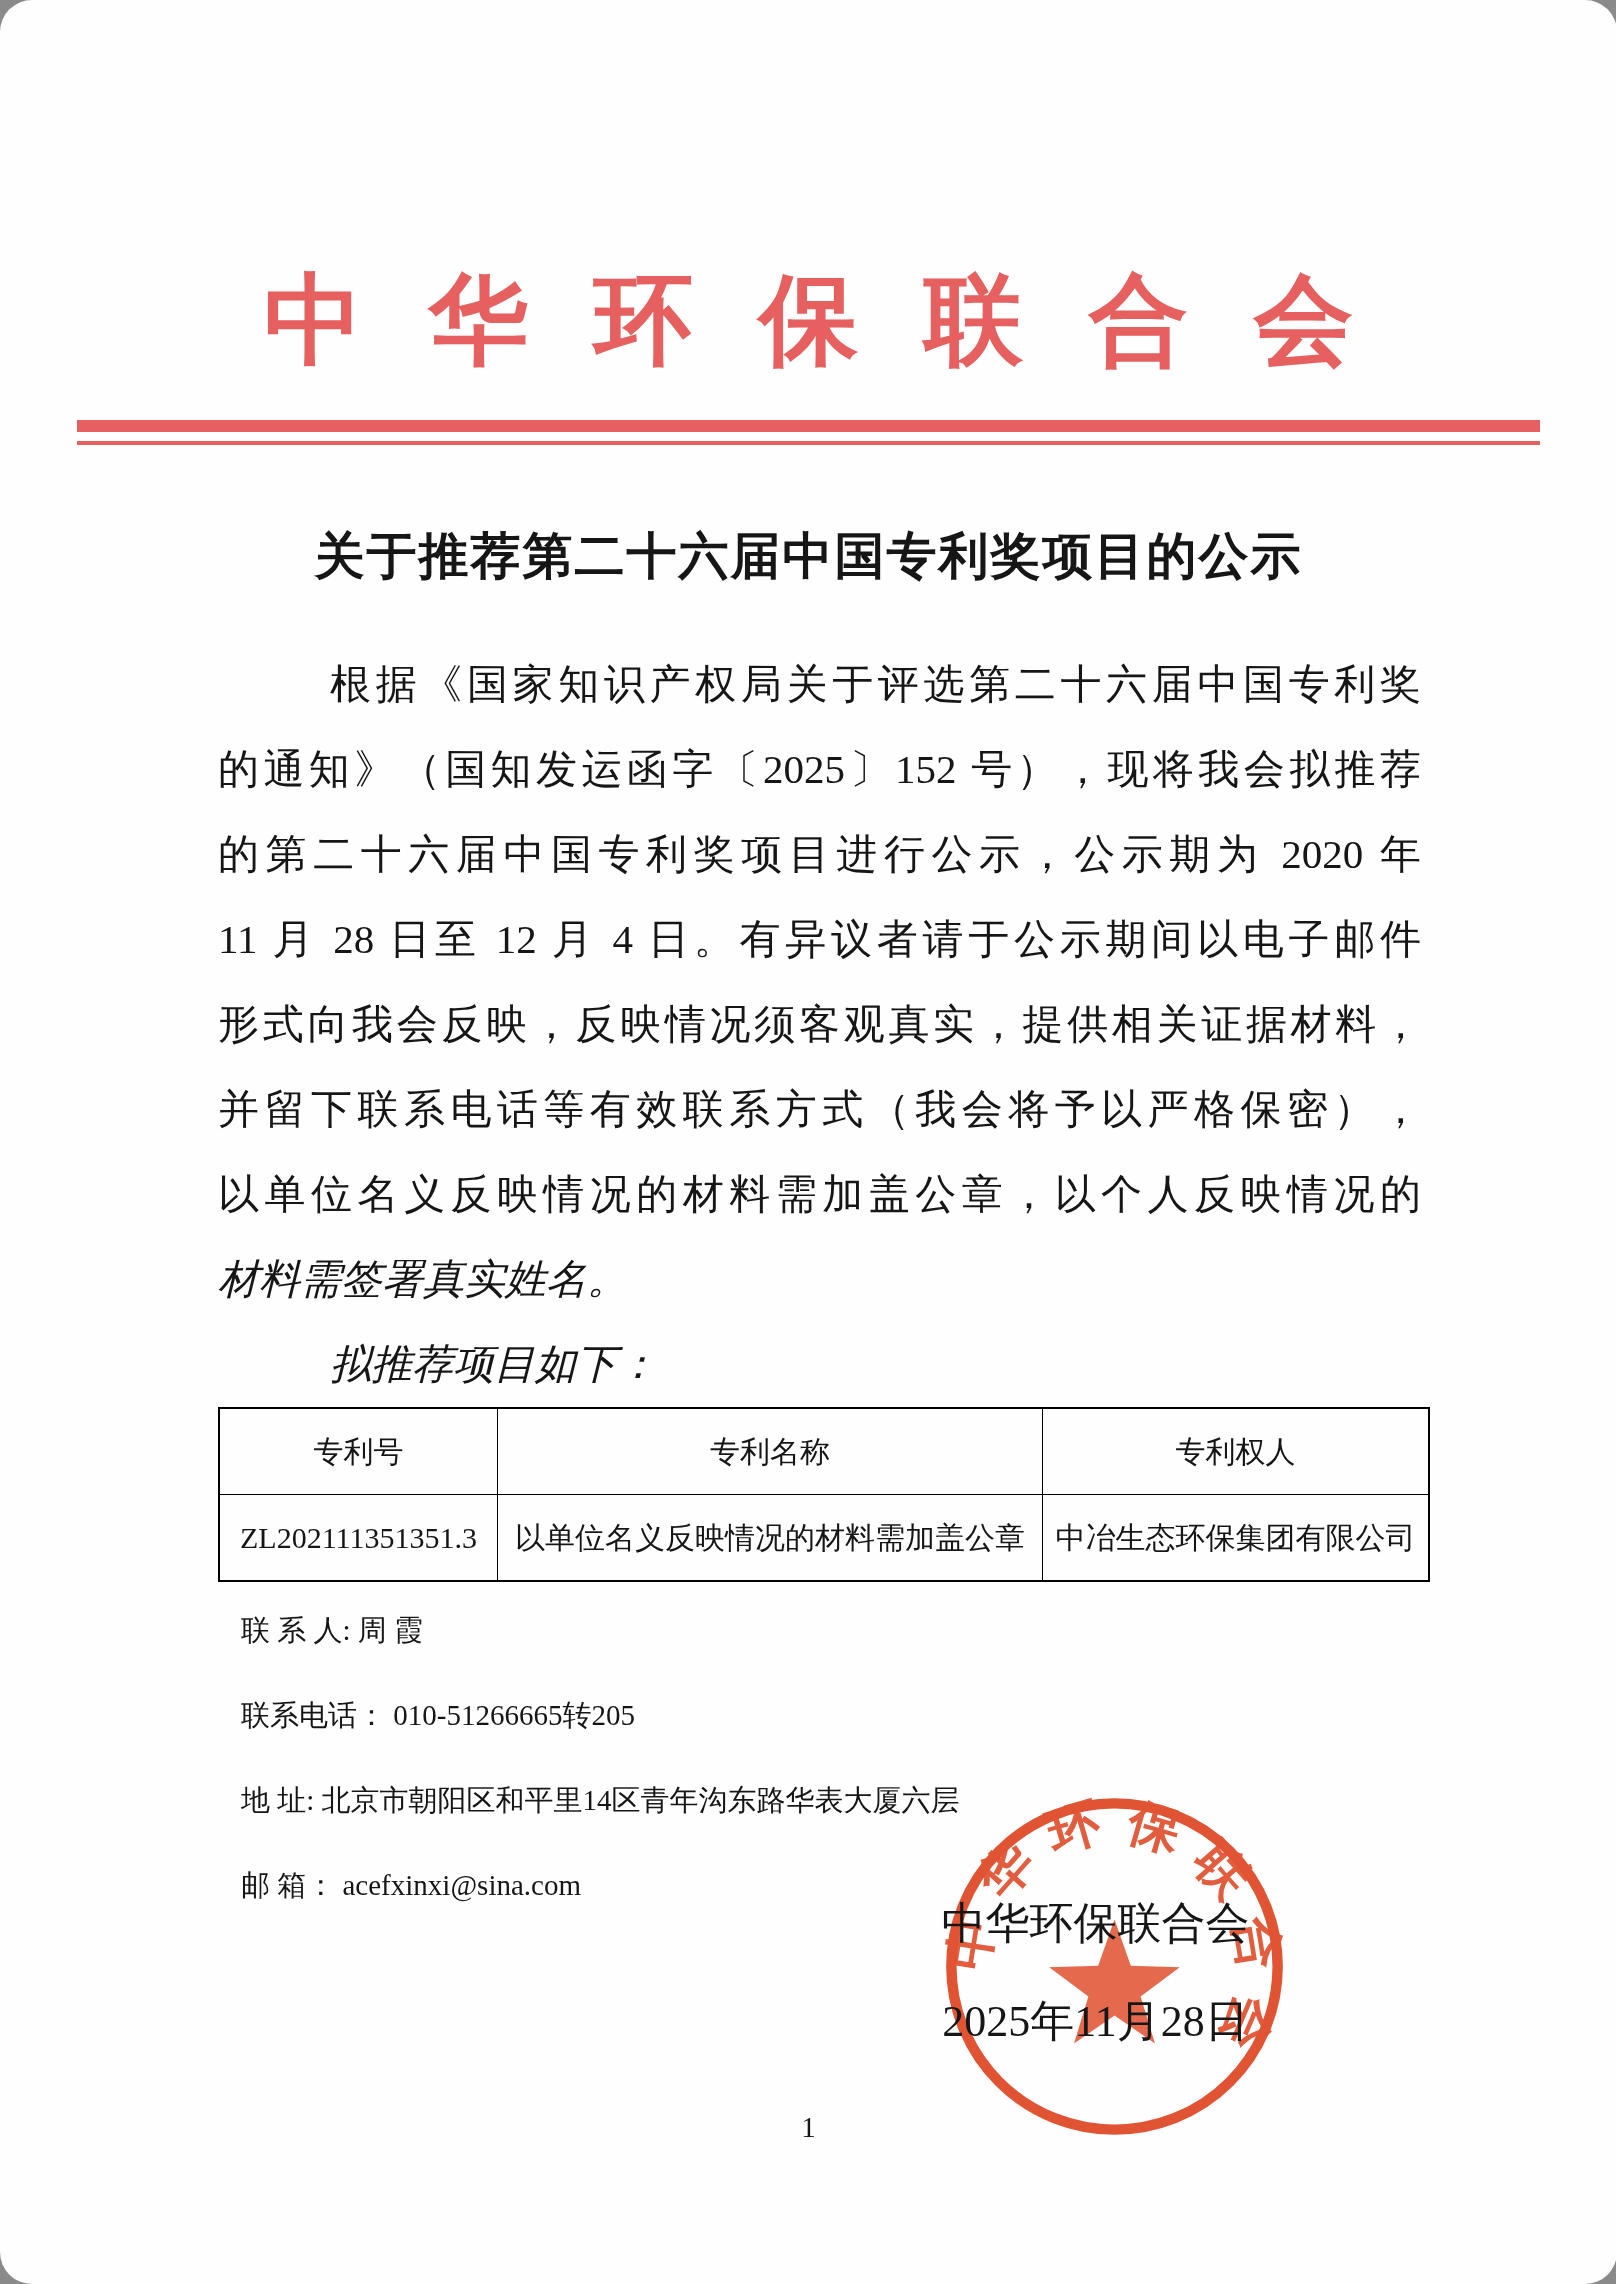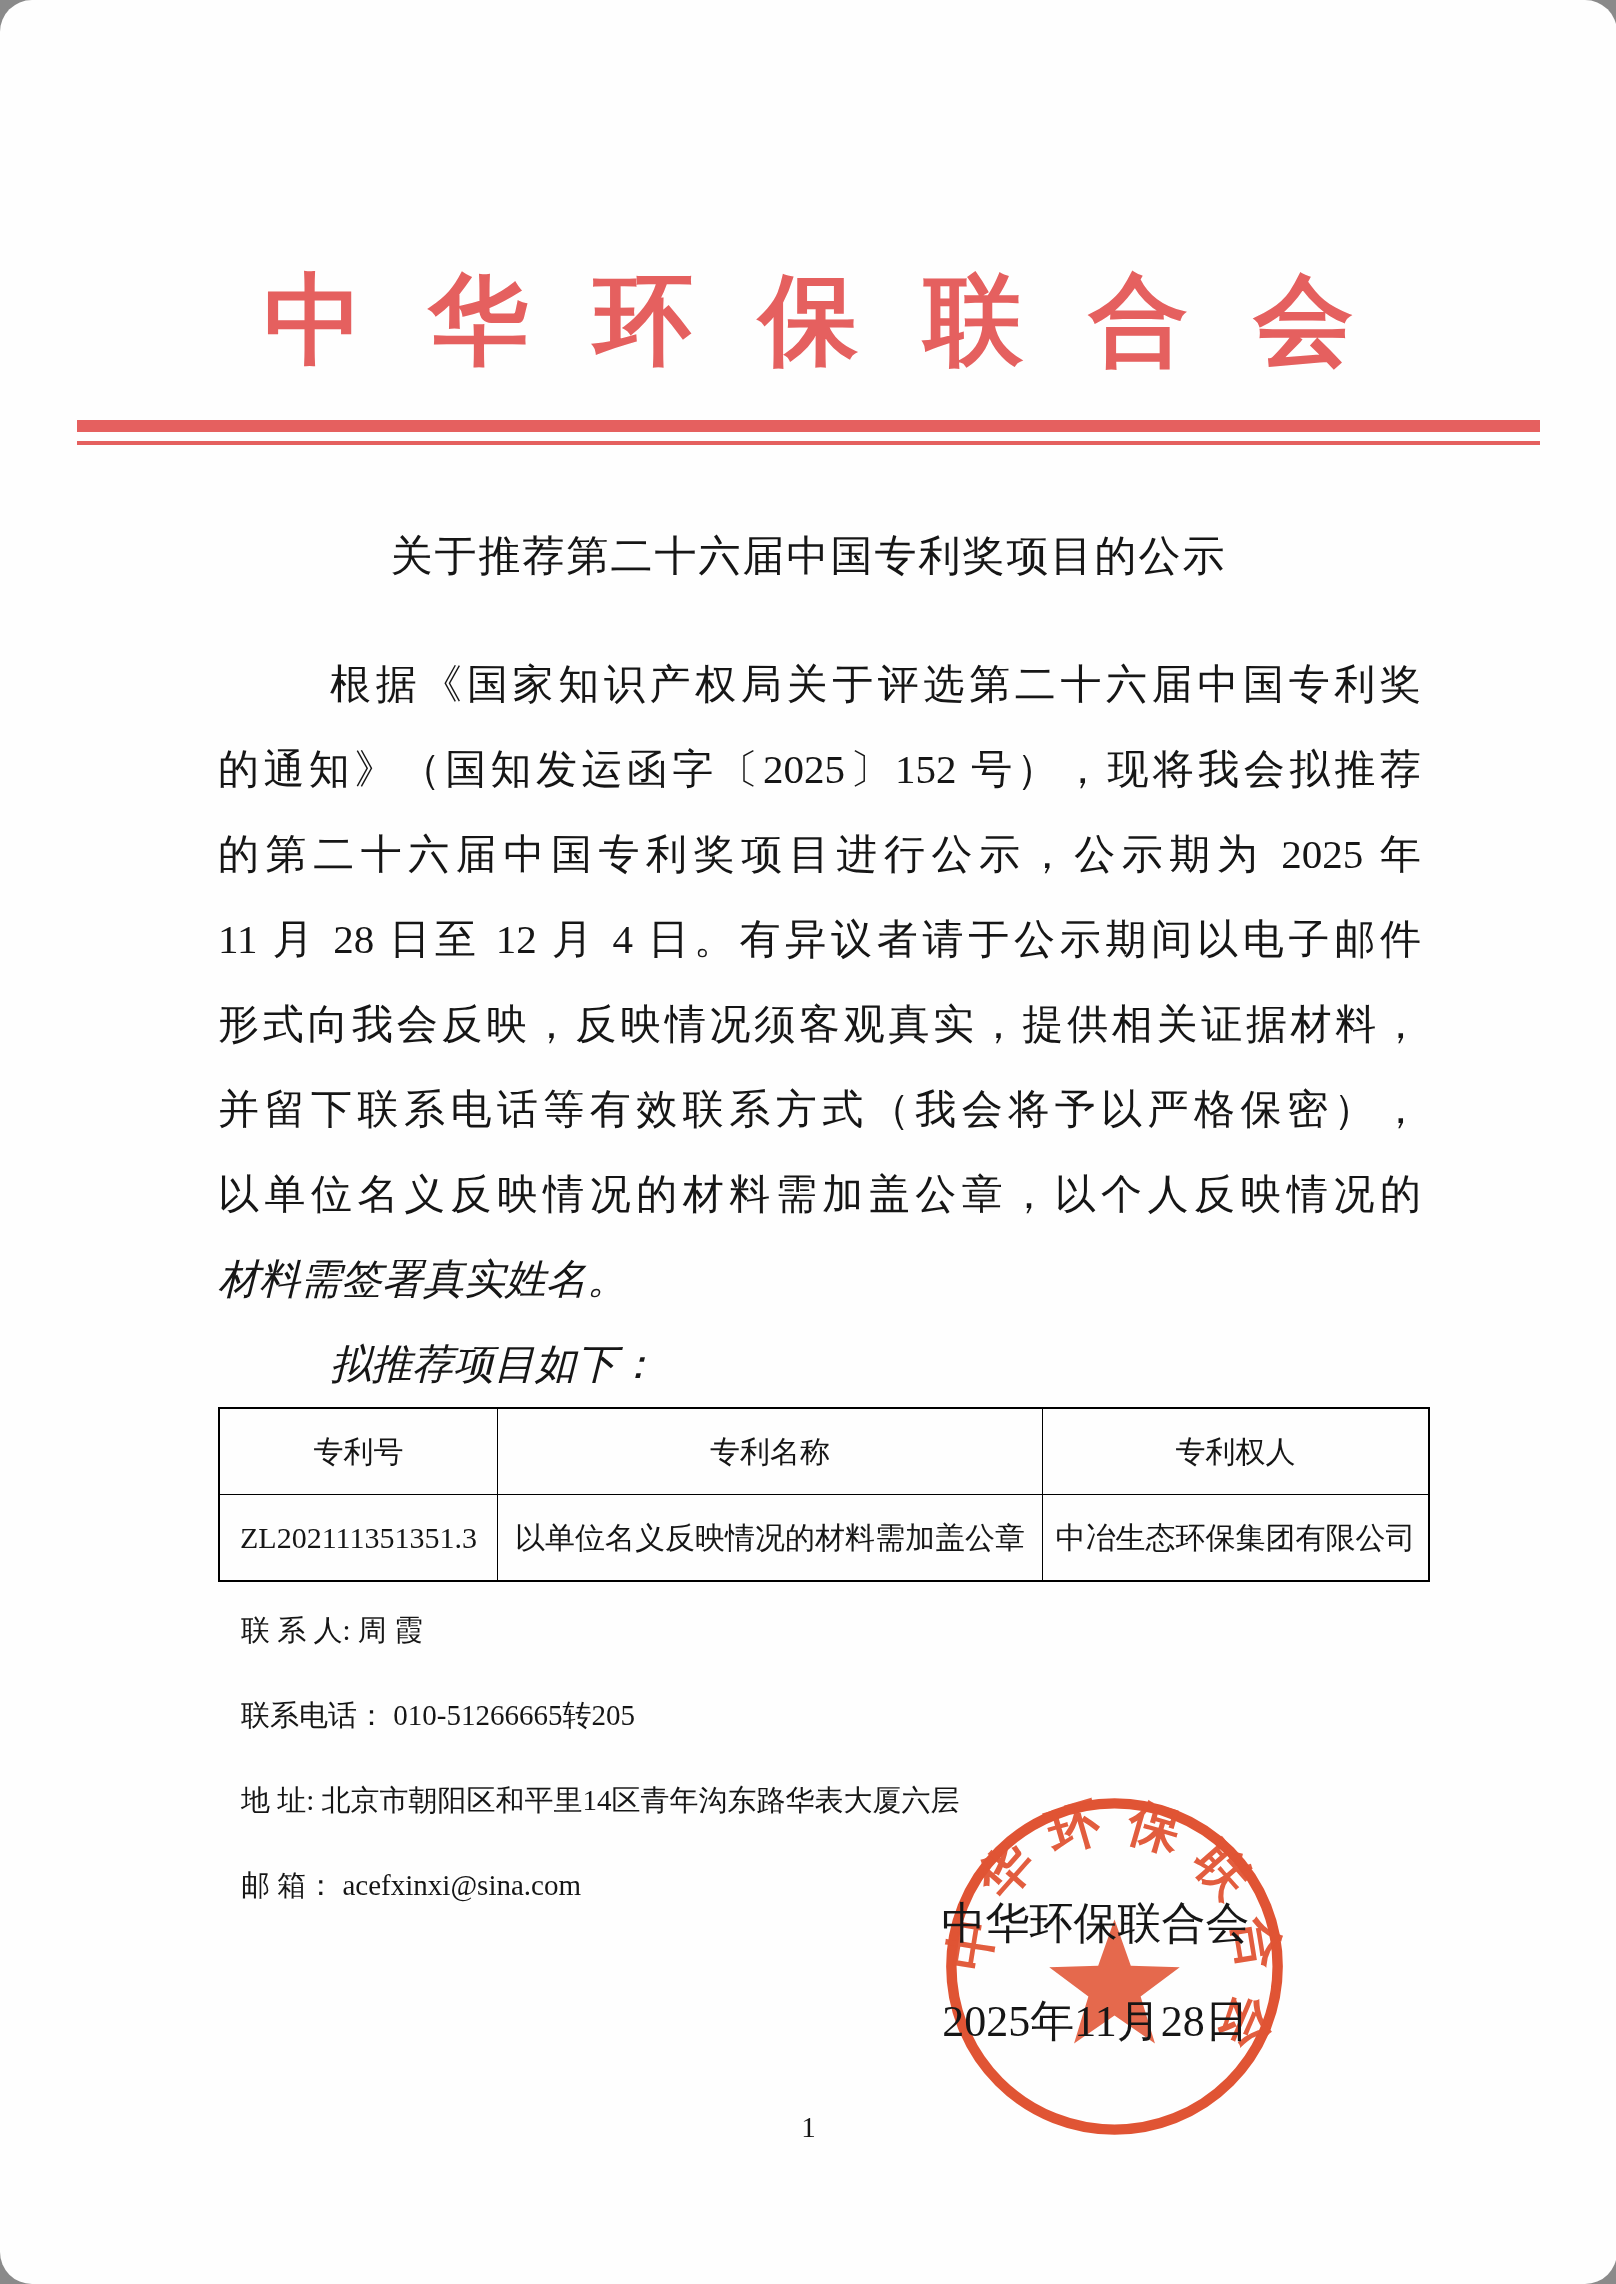--- a/index.html
+++ b/index.html
@@ -30,22 +30,22 @@
     box-sizing:border-box;
     white-space:nowrap;
   }
   .rule{position:absolute;left:77px;right:77px;background:var(--letterhead-red);}
   .rule-thick{top:420px;height:11.7px;}
   .rule-thin{top:441px;height:3.9px;}
   
   .doc-title{
     position:absolute;top:520px;left:0;width:100%;
     text-align:center;
-    font-size:42px;line-height:73px;
-    font-weight:400;
+    font-size:50px;line-height:73px;
+    font-weight:700;
     letter-spacing:2px;
   }
   
   .body-col{
     position:absolute;top:642px;left:218px;width:1203px;
     font-size:41px;line-height:85px;
   }
   .p-line{width:100%;text-align:justify;text-align-last:justify;white-space:nowrap;}
   .p-line.no-justify{text-align:left;text-align-last:left;font-style:italic;}
   .p-line.indent{text-indent:112px;}
@@ -106,21 +106,21 @@
 
   <div class="letterhead">中华环保联合会</div>
   <div class="rule rule-thick"></div>
   <div class="rule rule-thin"></div>
 
   <div class="doc-title">关于推荐第二十六届中国专利奖项目的公示</div>
 
   <div class="body-col">
     <div class="p-line indent">根据《国家知识产权局关于评选第二十六届中国专利奖</div>
     <div class="p-line">的通知》（国知发运函字〔2025〕152 号），现将我会拟推荐</div>
-    <div class="p-line">的第二十六届中国专利奖项目进行公示，公示期为 2025 年</div>
+    <div class="p-line">的第二十六届中国专利奖项目进行公示，公示期为 2020 年</div>
     <div class="p-line">11 月 28 日至 12 月 4 日。有异议者请于公示期间以电子邮件</div>
     <div class="p-line">形式向我会反映，反映情况须客观真实，提供相关证据材料，</div>
     <div class="p-line">并留下联系电话等有效联系方式（我会将予以严格保密），</div>
     <div class="p-line">以单位名义反映情况的材料需加盖公章，以个人反映情况的</div>
     <div class="p-line no-justify">材料需签署真实姓名。</div>
     <div class="p-line no-justify indent">拟推荐项目如下：</div>
 
     <table class="patent-table">
       <tbody>
           <tr class="hrow">

